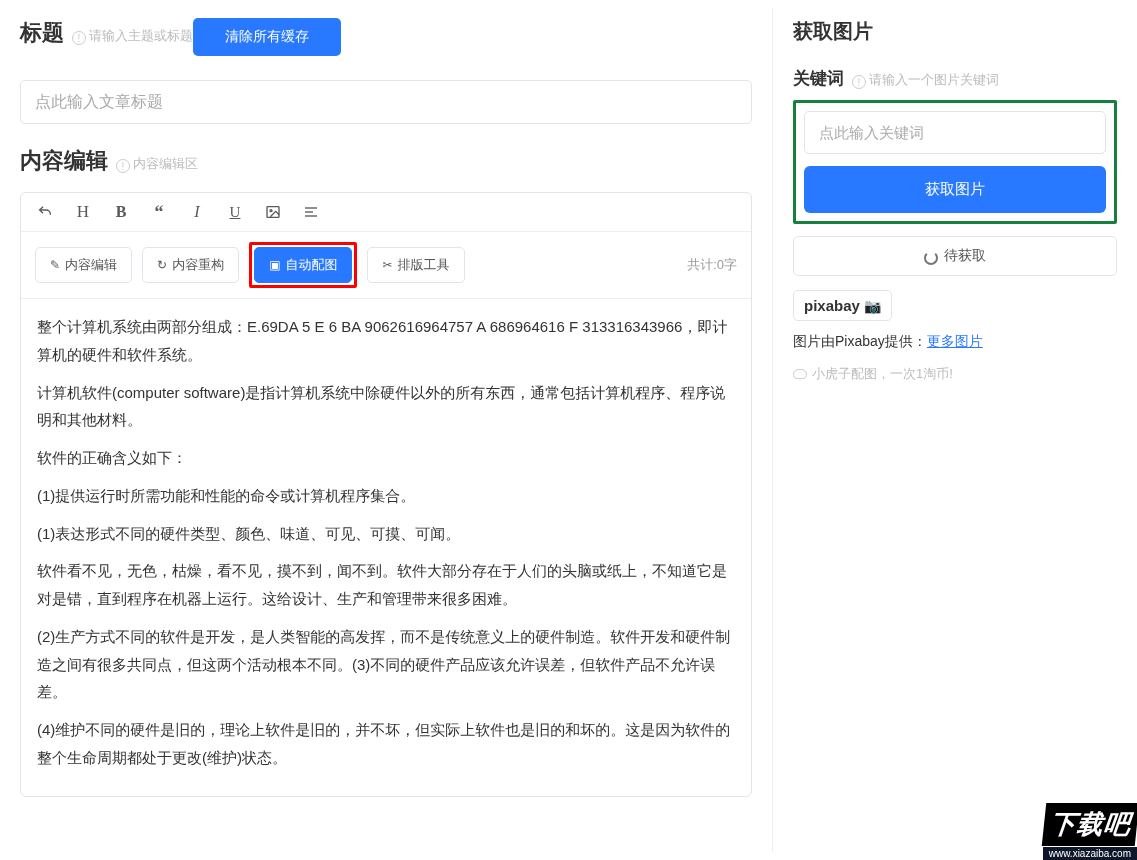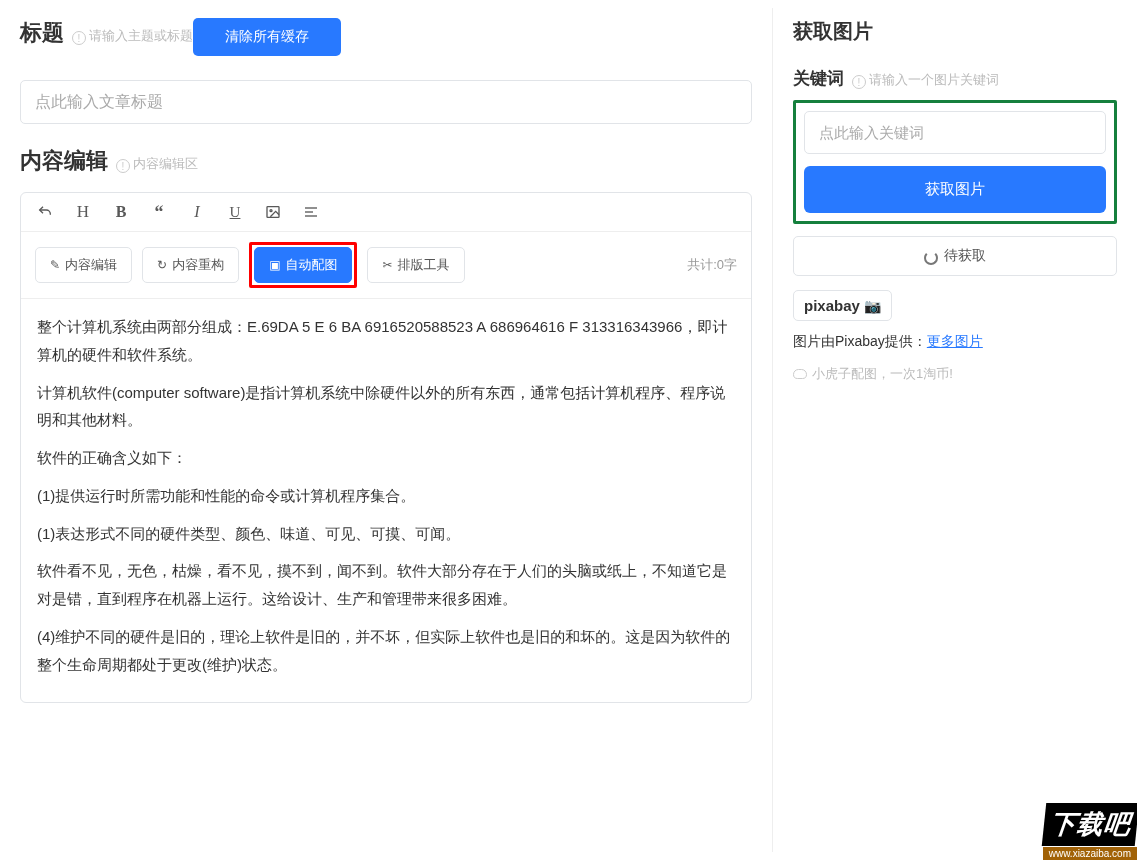--- a/index.html
+++ b/index.html
@@ -101,21 +101,21 @@
 .watermark {
   position: absolute; bottom: 0; right: 0; width: 140px; height: 70px;
   pointer-events: none;
 }
 .watermark .box {
   position: absolute; bottom: 14px; right: 0; background: #000; color: #fff;
   font-weight: 900; font-style: italic; padding: 4px 6px; font-size: 26px;
   letter-spacing: 1px; transform: skewX(-6deg);
 }
 .watermark .url {
-  position: absolute; bottom: 0; right: 0; background: #a16207; color: #fff;
+  position: absolute; bottom: 0; right: 0; background: #0f172a; color: #fff;
   font-size: 10px; padding: 1px 6px;
 }
 </style>
 </head>
 <body>
 
 <div class="main-col">
   <div class="title-row">
     <div class="section-header">
       <div class="section-title">标题</div>
@@ -181,26 +181,27 @@
             </button>
         </span>
         <button class="pill-btn">
             <span class="ic">✂</span>
             <span>排版工具</span>
           </button>
         <span class="count-text">共计:0字</span>
       </div>
 
       <div class="editor-body">
-        <p>整个计算机系统由两部分组成：E.69DA 5 E 6 BA 6916520588523 A 686964616 F 313316343966，即计算机的硬件和软件系统。</p>
+        <p>整个计算机系统由两部分组成：E.69DA 5 E 6 BA 9062616964757 A 686964616 F 313316343966，即计算机的硬件和软件系统。</p>
         <p>计算机软件(computer software)是指计算机系统中除硬件以外的所有东西，通常包括计算机程序、程序说明和其他材料。</p>
         <p>软件的正确含义如下：</p>
         <p>(1)提供运行时所需功能和性能的命令或计算机程序集合。</p>
         <p>(1)表达形式不同的硬件类型、颜色、味道、可见、可摸、可闻。</p>
         <p>软件看不见，无色，枯燥，看不见，摸不到，闻不到。软件大部分存在于人们的头脑或纸上，不知道它是对是错，直到程序在机器上运行。这给设计、生产和管理带来很多困难。</p>
+        <p>(2)生产方式不同的软件是开发，是人类智能的高发挥，而不是传统意义上的硬件制造。软件开发和硬件制造之间有很多共同点，但这两个活动根本不同。(3)不同的硬件产品应该允许误差，但软件产品不允许误差。</p>
         <p>(4)维护不同的硬件是旧的，理论上软件是旧的，并不坏，但实际上软件也是旧的和坏的。这是因为软件的整个生命周期都处于更改(维护)状态。</p>
       </div>
     </div>
   </div>
 </div>
 
 <div class="divider-v"></div>
 
 <div class="side-col">
   <div class="side-title">获取图片</div>

